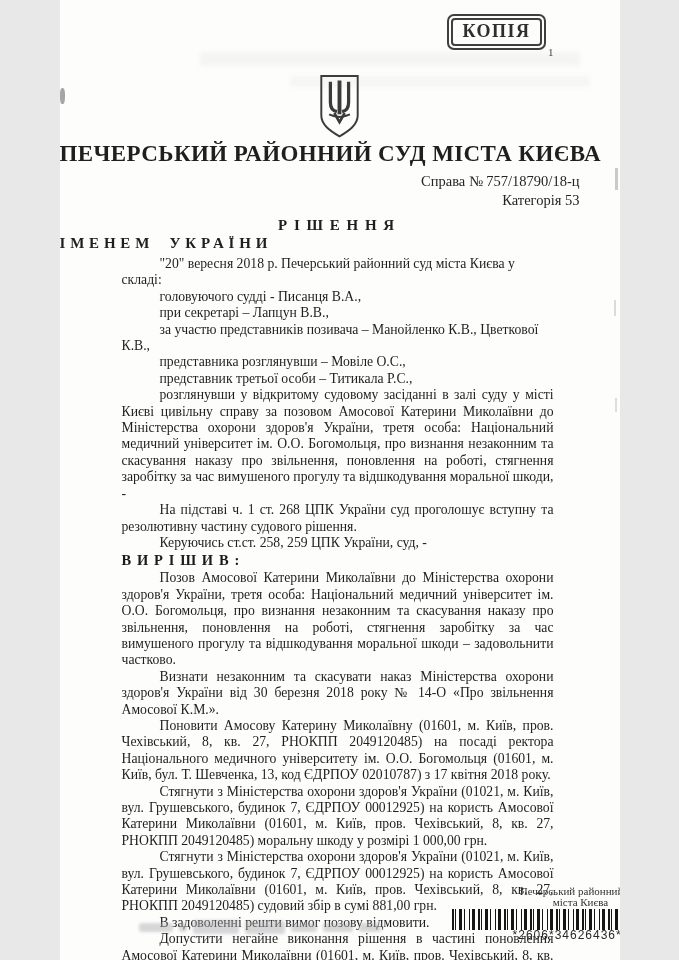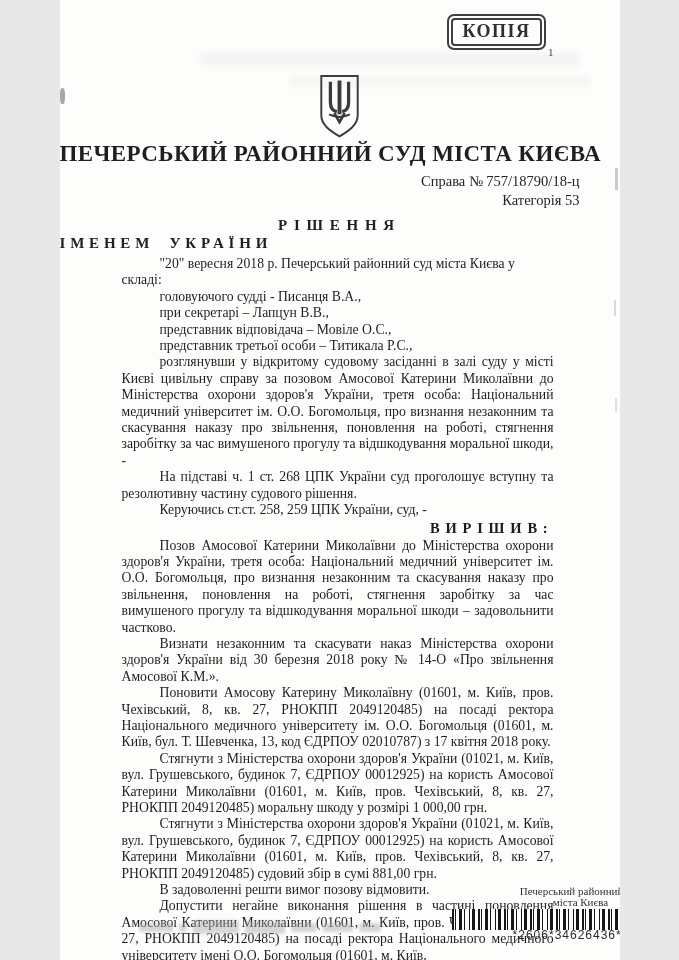--- a/index.html
+++ b/index.html
@@ -57,21 +57,21 @@
   
   .main-text{
     margin:3px 66px 0 62px;
     font-size:13.7px;line-height:16.4px;
     color:#1e1e1e;
   }
   .doc-block{text-indent:38px;margin:0;}
   .doc-block.line{text-align:left;}
   .doc-block.para{text-align:justify;}
   .resolution-heading{
-    text-align:right;font-weight:bold;font-size:14.5px;line-height:17px;
+    text-align:left;font-weight:bold;font-size:14.5px;line-height:17px;
     letter-spacing:.4em;color:#1b1b1b;margin:1px 0;
   }
   
   .barcode-block{
     position:absolute;left:388px;top:886px;width:266px;
     text-align:center;color:#333;
   }
   .barcode-label{font-size:11px;line-height:10.5px;font-family:Liberation Serif, serif;}
   .barcode-bars{
     margin-top:2px;height:21px;width:258px;margin-left:4px;
@@ -139,21 +139,22 @@
   <div class="doc-title">РІШЕННЯ</div>
   <div class="doc-subtitle">ІМЕНЕМ УКРАЇНИ</div>
 
   <div class="main-text">
 
     <div>
 
     <p class="doc-block line">"20" вересня 2018 р. Печерський районний суд міста Києва у складі:</p>
         <p class="doc-block line">головуючого судді - Писанця В.А.,</p>
         <p class="doc-block line">при секретарі – Лапцун В.В.,</p>
-        <p class="doc-block line">представник відповідача – Мовіле О.С.,</p>
+        <p class="doc-block line">за участю представників позивача – Манойленко К.В., Цветкової К.В.,</p>
+        <p class="doc-block line">представника розглянувши – Мовіле О.С.,</p>
         <p class="doc-block line">представник третьої особи – Титикала Р.С.,</p>
         <p class="doc-block para">розглянувши у відкритому судовому засіданні в залі суду у місті Києві цивільну справу за позовом Амосової Катерини Миколаївни до Міністерства охорони здоров'я України, третя особа: Національний медичний університет ім. О.О. Богомольця, про визнання незаконним та скасування наказу про звільнення, поновлення на роботі, стягнення заробітку за час вимушеного прогулу та відшкодування моральної шкоди, -</p>
         <p class="doc-block para">На підставі ч. 1 ст. 268 ЦПК України суд проголошує вступну та резолютивну частину судового рішення.</p>
         <p class="doc-block para">Керуючись ст.ст. 258, 259 ЦПК України, суд, -</p>
       </div>
 
     <div class="resolution-heading">ВИРІШИВ:</div>
 
     <div>
 

